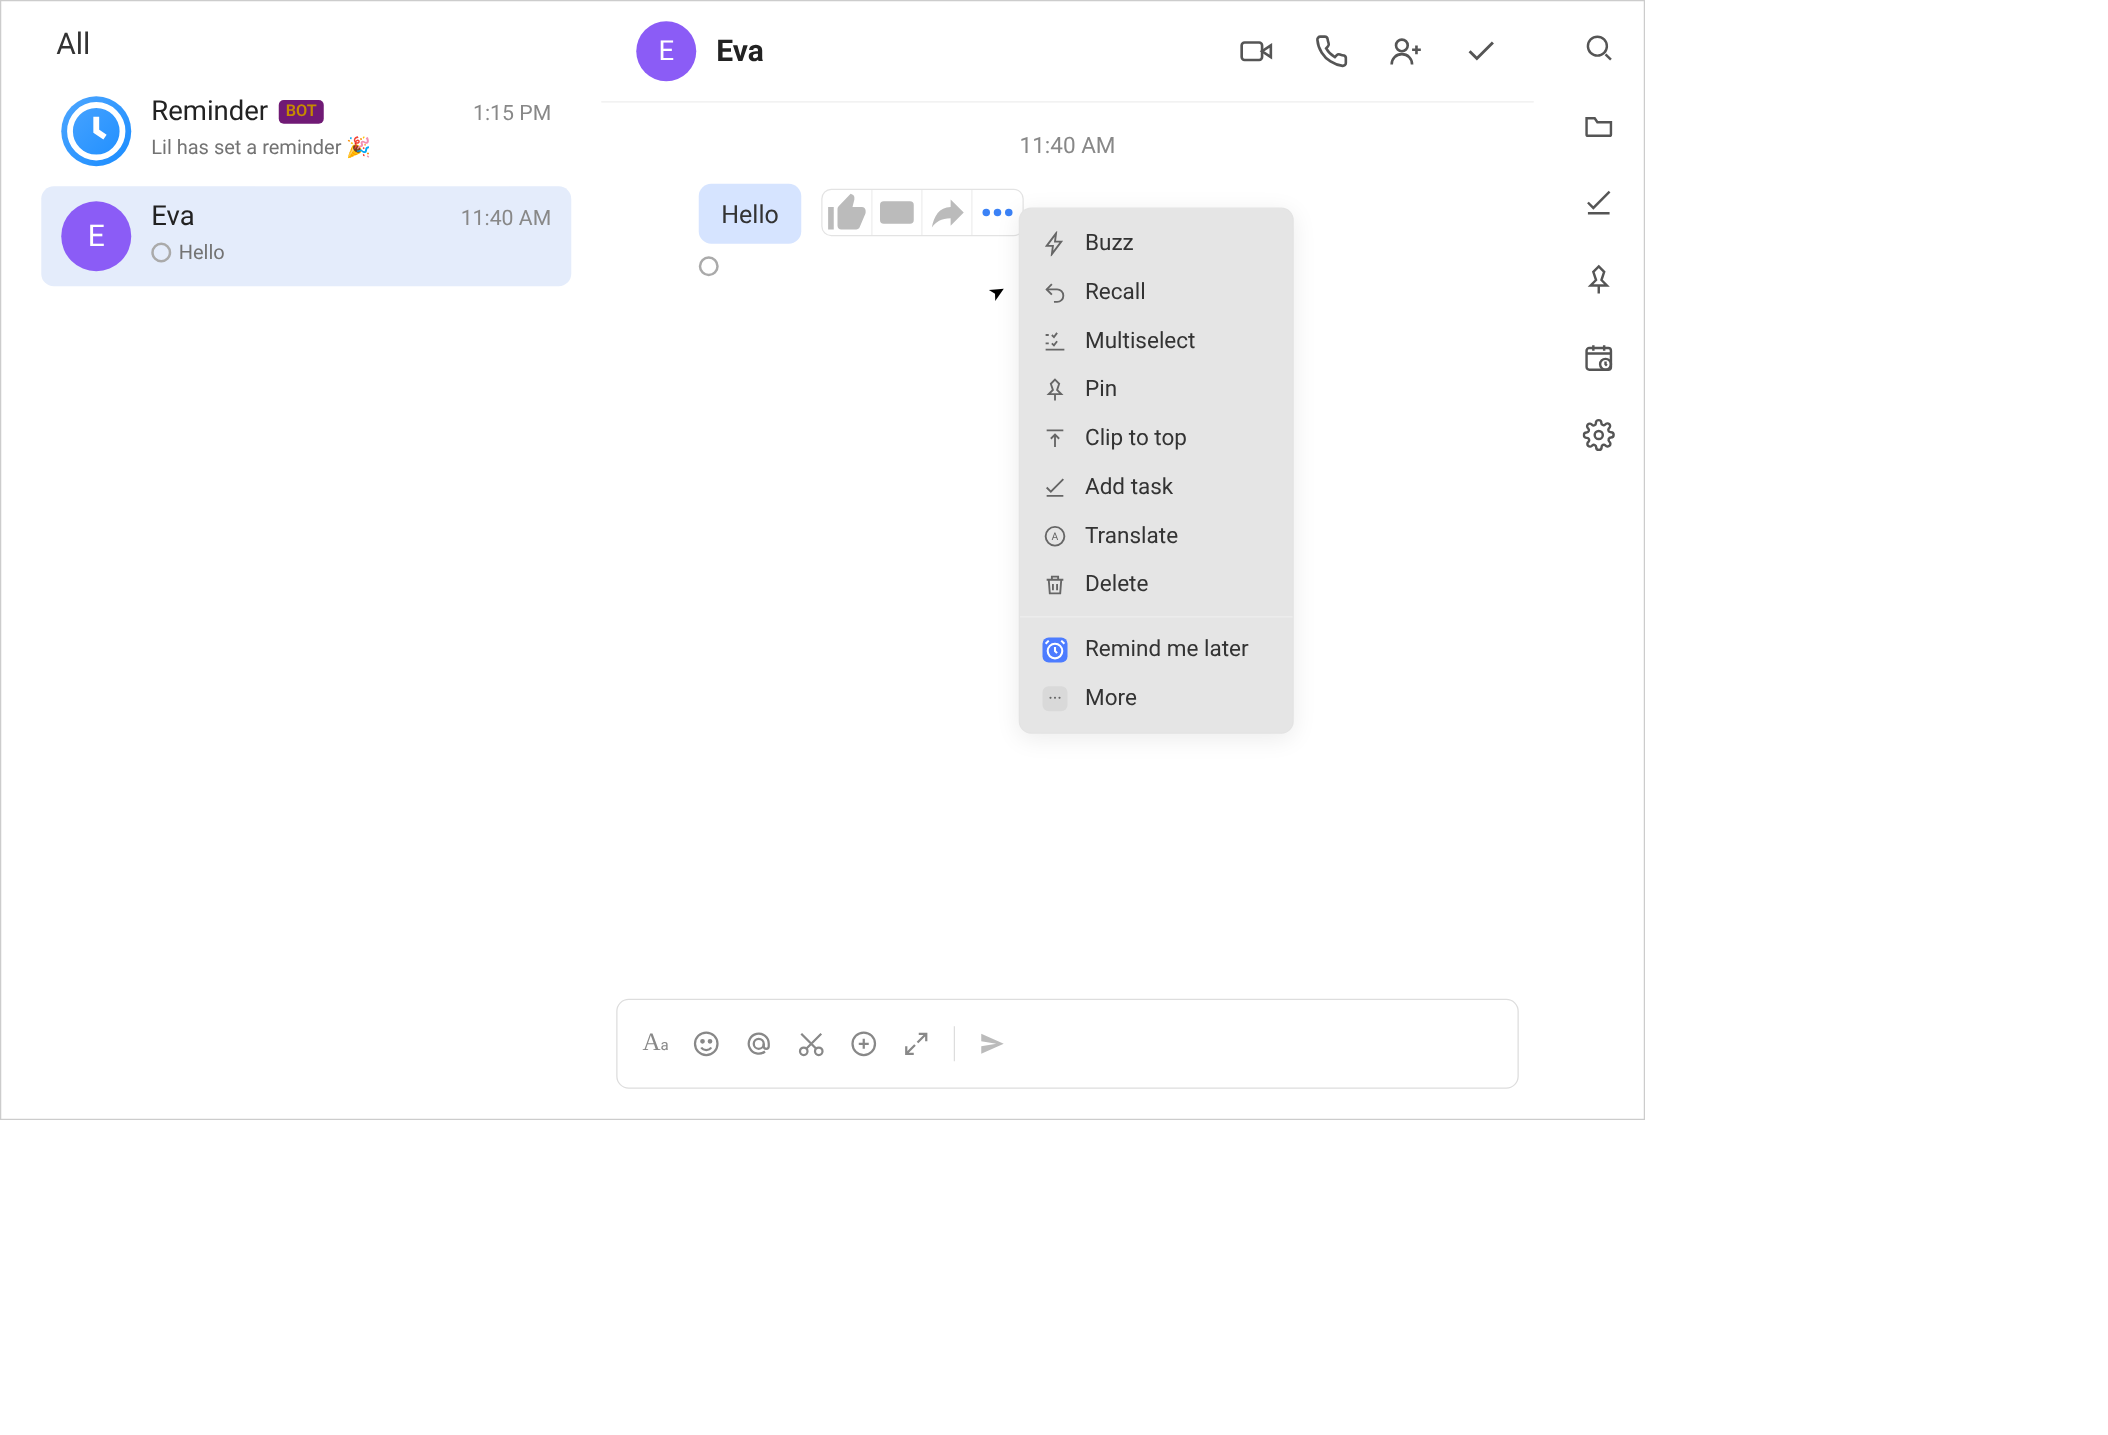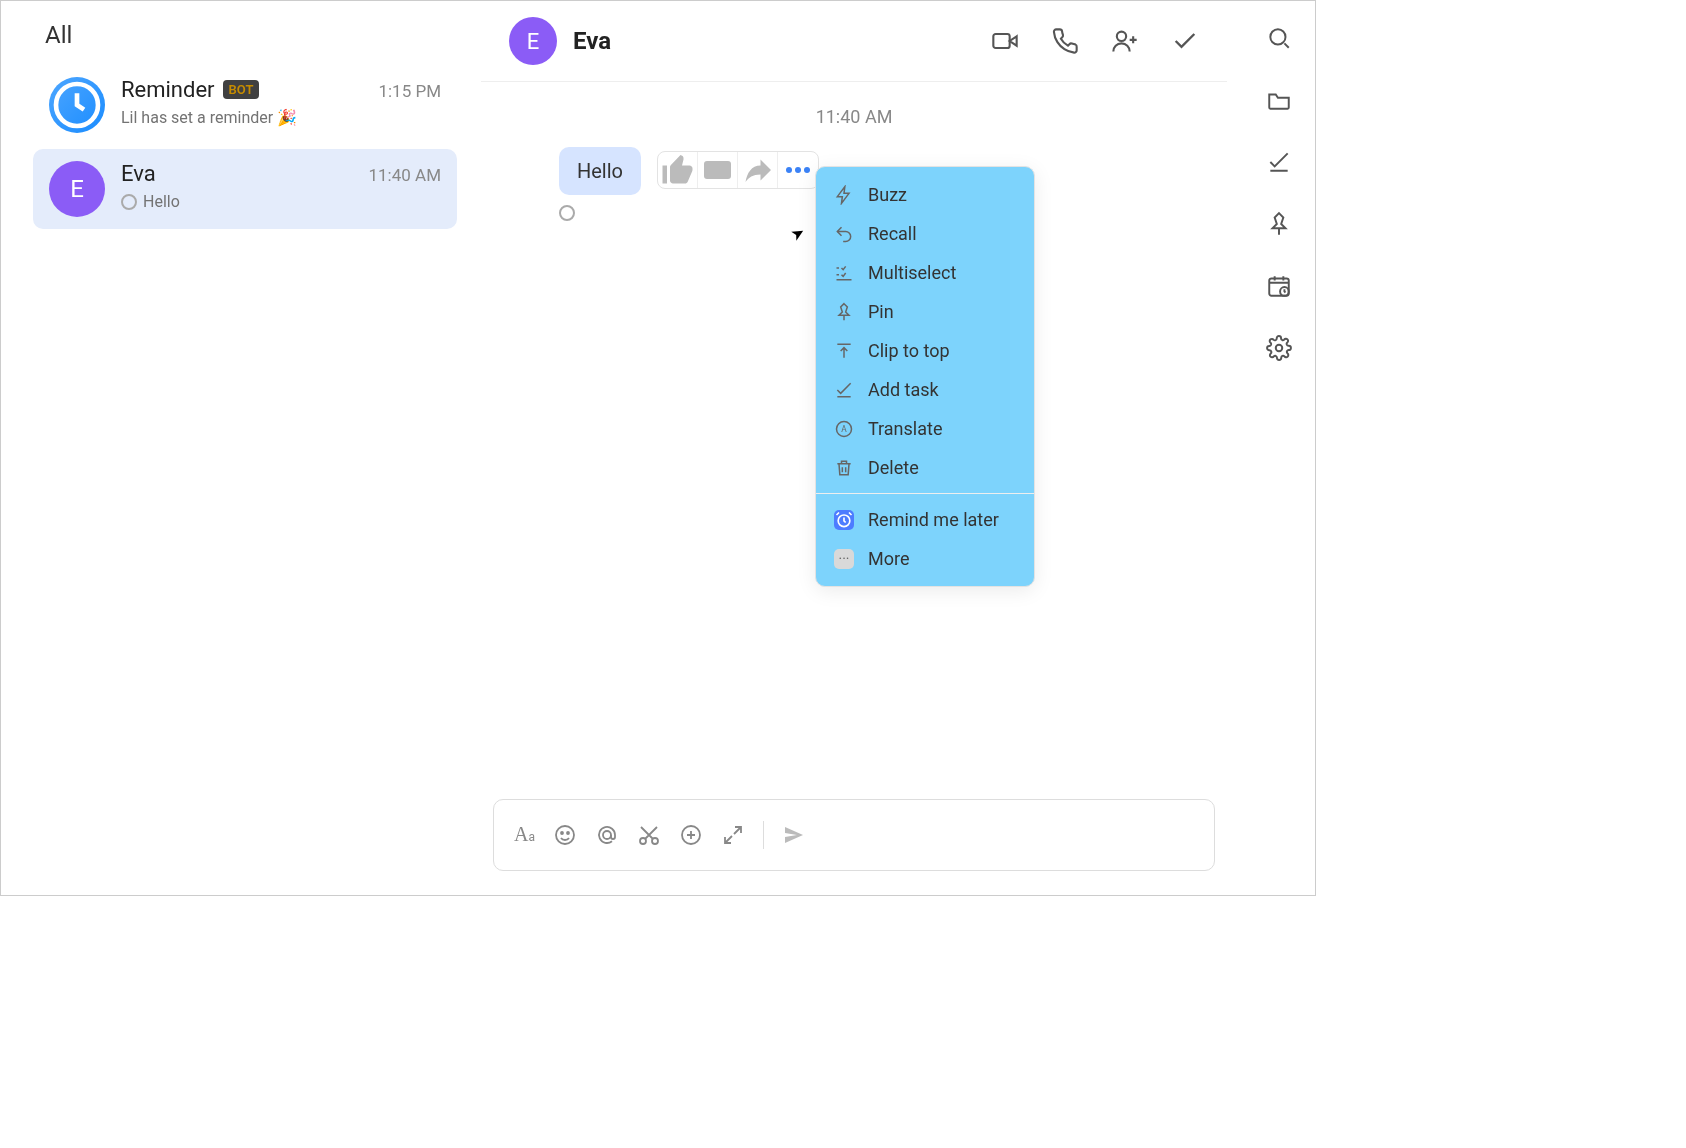--- a/index.html
+++ b/index.html
@@ -8,42 +8,42 @@
   .sidebar-header { font-size: 24px; font-weight: 400; padding: 12px 20px; color: #333; }
   .chat-item { display: flex; align-items: flex-start; padding: 12px 16px; border-radius: 10px; margin: 4px 8px; }
   .chat-item.active { background: #e4ecfb; }
   .avatar { width: 56px; height: 56px; border-radius: 50%; display: flex; align-items: center; justify-content: center; font-size: 24px; color: #fff; flex-shrink: 0; margin-right: 16px; }
   .avatar-small { width: 50px; height: 50px; border-radius: 50%; display: flex; align-items: center; justify-content: center; font-size: 22px; color: #fff; flex-shrink: 0; }
   .avatar.blue { background: linear-gradient(135deg, #4da6ff, #1a8cff); }
   .avatar.purple { background: #8b5cf6; }
   .chat-info { flex: 1; min-width: 0; }
   .chat-top { display: flex; justify-content: space-between; align-items: baseline; }
   .chat-name { font-size: 22px; color: #222; font-weight: 400; display: flex; align-items: center; gap: 8px;}
-  .bot-badge { font-size: 13px; background: #404040; color: #c58b00; padding: 2px 6px; border-radius: 4px; font-weight: 600;}
+  .bot-badge { font-size: 13px; background: #701a75; color: #c58b00; padding: 2px 6px; border-radius: 4px; font-weight: 600;}
   .chat-time { font-size: 17px; color: #888; }
   .chat-preview { font-size: 16px; color: #737373; margin-top: 6px; display: flex; align-items: center; gap: 6px; text-align: right;}
   .read-circle { width: 16px; height: 16px; border: 2px solid #aaa; border-radius: 50%; display: inline-block; flex-shrink:0; }
 
   .main { flex: 1; display: flex; flex-direction: column; position: relative; }
   .chat-header { display: flex; align-items: center; padding: 16px 28px; border-bottom: 1px solid #eee; gap: 16px; margin: 0 16px;}
   .chat-header-avatar { width: 48px; height: 48px; border-radius: 50%; background: #8b5cf6; color: #fff; display:flex; align-items:center; justify-content:center; font-size:22px;}
   .chat-header-name { font-size: 24px; font-weight: 700; color: #222; }
   .chat-header-actions { margin-left: auto; display: flex; gap: 32px; color: #555; }
   .header-icon-btn { width: 28px; height: 28px; cursor: pointer; color: #555; }
 
   .messages { flex: 1; padding: 16px 28px; position: relative; }
   .timestamp-center { text-align: center; color: #888; font-size: 18px; margin: 8px 0 20px; }
   .message-row { display: flex; align-items: flex-start; gap: 16px; margin-bottom: 8px; }
   .bubble { background: #d6e4ff; color: #333; padding: 12px 18px; border-radius: 10px; font-size: 20px; position: relative; }
   .actions-bar { display: flex; border: 1px solid #e3e3e3; border-radius: 8px; overflow: hidden; align-self: flex-start; margin-top: 4px; background:#fff;}
   .action-btn { width: 40px; height: 36px; display: flex; align-items: center; justify-content: center; border-right: 1px solid #eee; color: #888; cursor: pointer; }
   .action-btn:last-child { border-right: none; }
   .below-bubble { margin-left: 66px; margin-top: 6px; }
 
-  .context-menu { position: absolute; top: 84px; left: 350px; width: 220px; background: #7dd3fc; border: 1px solid #e3e3e3; border-radius: 10px; box-shadow: 0 4px 20px rgba(0,0,0,.08); padding: 8px 0; }
+  .context-menu { position: absolute; top: 84px; left: 350px; width: 220px; background: #e5e5e5; border: 1px solid #e3e3e3; border-radius: 10px; box-shadow: 0 4px 20px rgba(0,0,0,.08); padding: 8px 0; }
   .menu-item { display: flex; align-items: center; gap: 14px; padding: 9px 18px; font-size: 18px; color: #333; cursor: pointer; }
   .menu-sep { height: 1px; background: #eee; margin: 6px 0; }
   .menu-icon { width: 20px; height: 20px; color: #666; flex-shrink: 0; }
   .menu-icon.badge { background: #4d7cff; border-radius: 5px; }
   .menu-icon.grey-badge { background: #d9d9d9; border-radius: 5px; display:flex; align-items:center; justify-content:center; color:#666; font-size:14px;}
 
   .right-rail { width: 72px; flex-shrink: 0; display: flex; flex-direction: column; align-items: center; padding-top: 24px; gap: 36px; color: #555; }
   .rail-icon { width: 26px; height: 26px; cursor: pointer; }
 
   .composer { margin: 0 28px 24px; border: 1px solid #ddd; border-radius: 10px; height: 72px; display: flex; align-items: center; padding: 0 20px; gap: 18px; }

